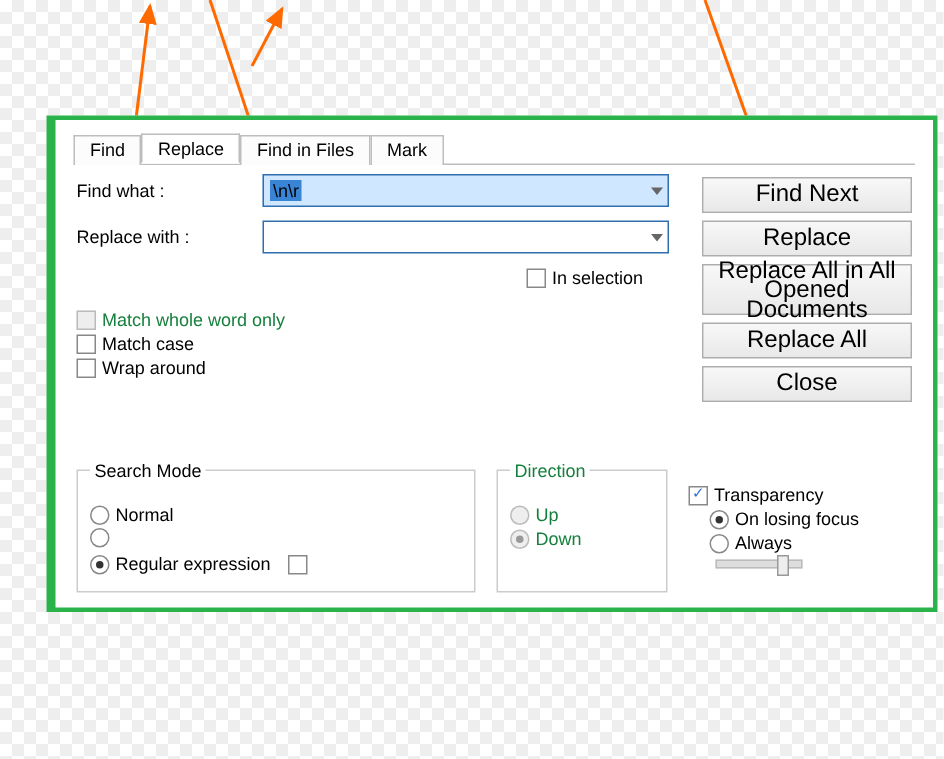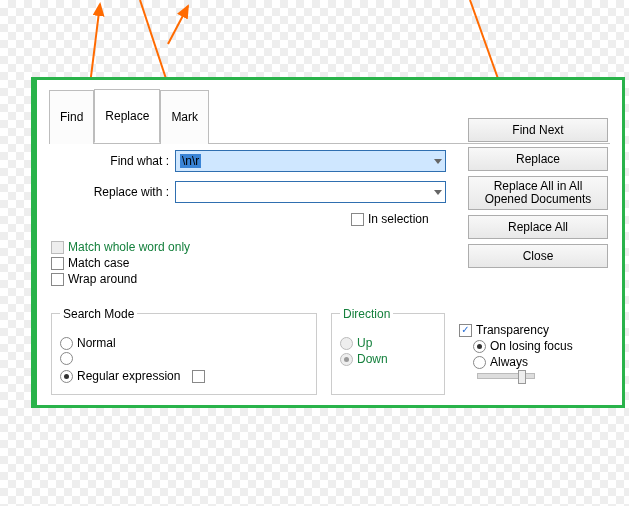--- a/index.html
+++ b/index.html
@@ -2,32 +2,32 @@
 <html><head>
 <meta charset="utf-8">
 <style>
 html,body{margin:0;padding:0;font-family:"Segoe UI",Tahoma,sans-serif;font-size:12px;color:#000}
 body{width:629px;height:506px;position:relative;
 background-image:linear-gradient(45deg,#eee 25%,transparent 25%),linear-gradient(-45deg,#eee 25%,transparent 25%),linear-gradient(45deg,transparent 75%,#eee 75%),linear-gradient(-45deg,transparent 75%,#eee 75%);
 background-size:16px 16px;background-position:0 0,0 8px,8px -8px,-8px 0;background-color:#fff}
 .sheet{position:absolute;left:31px;top:77px;width:585px;height:325px;background:#fff;border:3px solid #29b34a;border-left:6px solid #29b34a}
 .tabbar{position:relative;padding:9px 12px 0 12px}
 .tabs{display:flex;border-bottom:1px solid #bdbdbd}
-.tab{border:1px solid #bdbdbd;border-bottom:none;padding:19px 10px;background:#fcfcfc;margin-right:0;position:relative;top:1px;cursor:pointer}
+.tab{border:1px solid #bdbdbd;border-bottom:none;padding:2px 10px;background:#fcfcfc;margin-right:0;position:relative;top:1px;cursor:pointer}
 .tab.active{background:#fff;top:0;border-bottom:1px solid #fff}
 .body{padding:6px 14px 0 14px}
 .row{display:flex;align-items:center;margin-bottom:9px}
-.lbl{width:118px;text-align:right;padding-right:6px}
+.lbl{width:118px;text-align:left;padding-right:6px}
 .combo{flex:0 0 262px;height:20px;border:1px solid #2f6fb0;background:#fff;display:flex;align-items:center;justify-content:space-between;padding:0 3px 0 4px}
 .combo .val{color:#000}
 .combo.sel{background:#cfe7ff}
 .combo.sel .val{background:#3a84d6;color:#000000;padding:0 2px}
 .caret{width:0;height:0;border-left:4px solid transparent;border-right:4px solid transparent;border-top:5px solid #666}
 .btncol{position:absolute;right:14px;top:38px;width:140px;display:flex;flex-direction:column;gap:5px}
-.btn{border:1px solid #adadad;background:linear-gradient(#f8f8f8,#e8e8e8);height:22px;display:flex;align-items:center;justify-content:center;cursor:pointer;font-size:12px;text-align:center;padding:0 2px}
+.btn{border:1px solid #adadad;background:linear-gradient(#f8f8f8,#e8e8e8);height:22px;display:flex;align-items:center;justify-content:center;cursor:pointer;font-size:16px;text-align:center;padding:0 2px}
 .btn.tall{height:32px;line-height:13px}
 .chk,.rd{display:flex;align-items:center;gap:4px;margin:2px 0}
 .box{width:11px;height:11px;border:1px solid #888;background:#fff;display:flex;align-items:center;justify-content:center}
 .box.dis{background:#eee;border-color:#bbb}
 .box.ck::after{content:"✓";font-size:10px;line-height:10px;color:#2a6fd6}
 .ring{width:11px;height:11px;border:1px solid #888;border-radius:50%;background:#fff;display:flex;align-items:center;justify-content:center}
 .ring.dis{border-color:#bbb;background:#eee}
 .ring.ck::after{content:"";width:5px;height:5px;border-radius:50%;background:#333}
 .ring.dis.ck::after{background:#999}
 .disabled{color:#15803d}
@@ -74,20 +74,21 @@
       </defs>
       <path d="M15,125 L30,4" stroke="#ff6a00" stroke-width="2" fill="none" marker-end="url(#ah4)"></path>
     </svg></div>
 
 <div class="sheet">
 
   <div class="tabbar">
     <div class="tabs">
       <div class="tab">Find</div>
       <div class="tab active">Replace</div>
+      <div class="tab">Find in Files</div>
       <div class="tab">Mark</div>
     </div>
   </div>
 
   <div class="body">
     <div class="row">
       <div class="lbl">Find what :</div>
       <div class="combo sel">
         <span class="val">\n\r</span>
         <span class="caret"></span>

